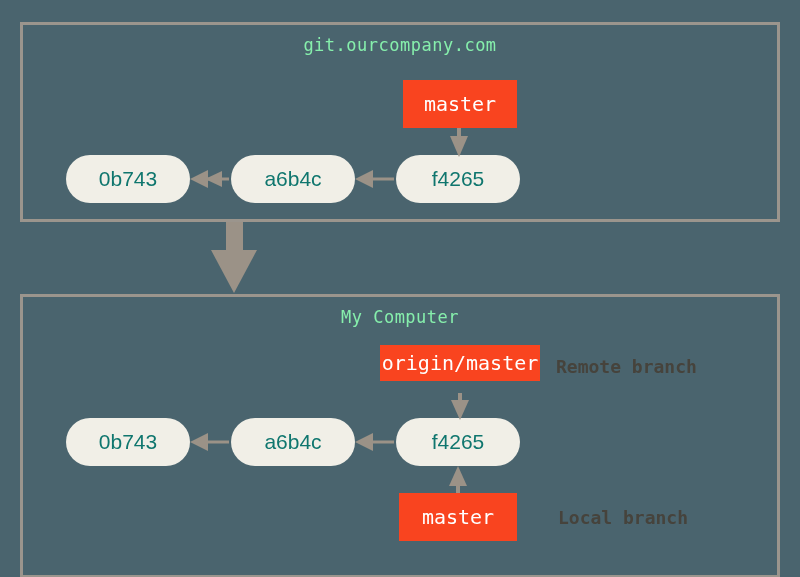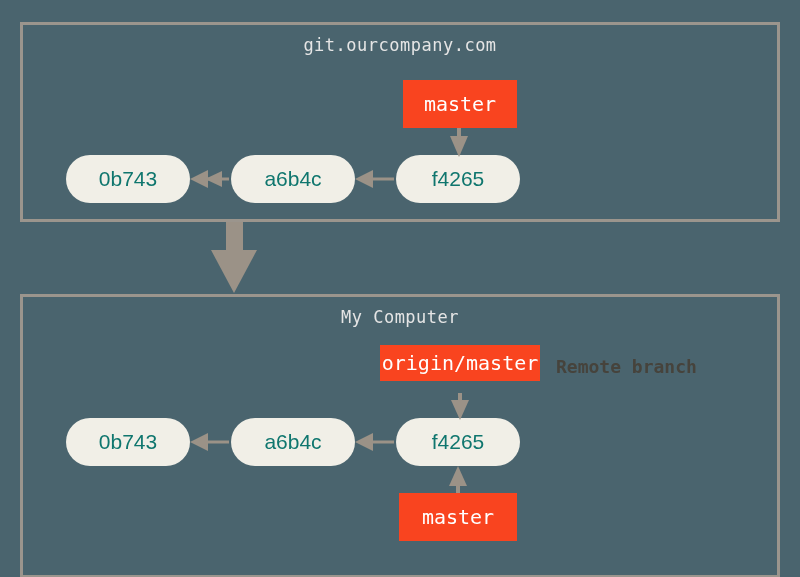--- a/index.html
+++ b/index.html
@@ -44,21 +44,21 @@
   }
 
   .panel-title {
     position: absolute;
     width: 100%;
     text-align: center;
     top: 10px;
     left: 0;
     font-size: 17px;
     letter-spacing: 0.5px;
-    color: #e5e5e5;
+    color: #86efac;
     font-family: "DejaVu Sans Mono", monospace;
   }
 
   
   .commit {
     position: absolute;
     width: 124px;
     height: 48px;
     border-radius: 24px;
     background: #f1efe7;
@@ -136,20 +136,21 @@
   </div>
 
   <div class="branch-box" style="left:380px; top:345px; width:160px; height:36px;">origin/master</div>
   <div class="side-label" style="left:556px; top:356px;">Remote branch</div>
 
   <div class="commit" style="left:66px; top:418px;">0b743</div>
   <div class="commit" style="left:231px; top:418px;">a6b4c</div>
   <div class="commit" style="left:396px; top:418px;">f4265</div>
 
   <div class="branch-box" style="left:399px; top:493px; width:118px; height:48px;">master</div>
+  <div class="side-label" style="left:558px; top:507px;">Local branch</div>
 
   <svg id="arrows" viewBox="0 0 800 577" width="800" height="577">
 
     <g>
       <line x1="229" y1="179" x2="205" y2="179" stroke="#9b9287" stroke-width="3"></line>
       <polygon points="205,179 222,171 222,187" fill="#9b9287"></polygon>
       <polygon points="190,179 208,170 208,188" fill="#9b9287"></polygon>
     </g>
 
     <g>

